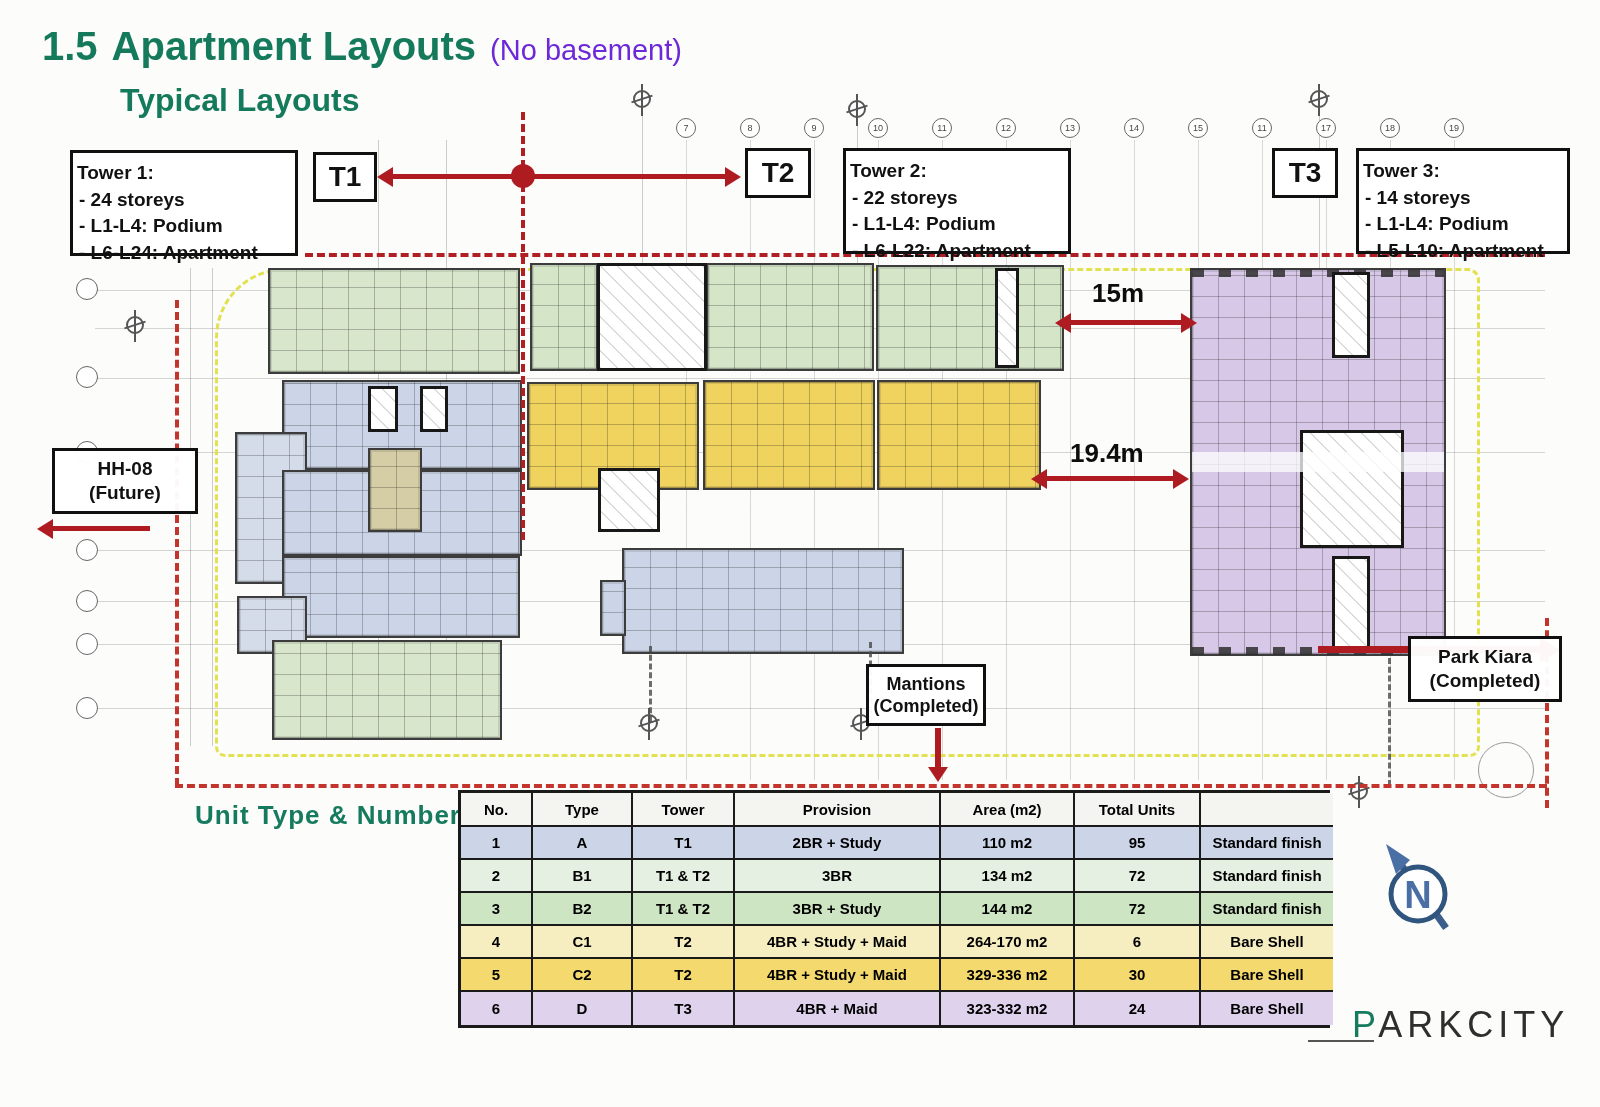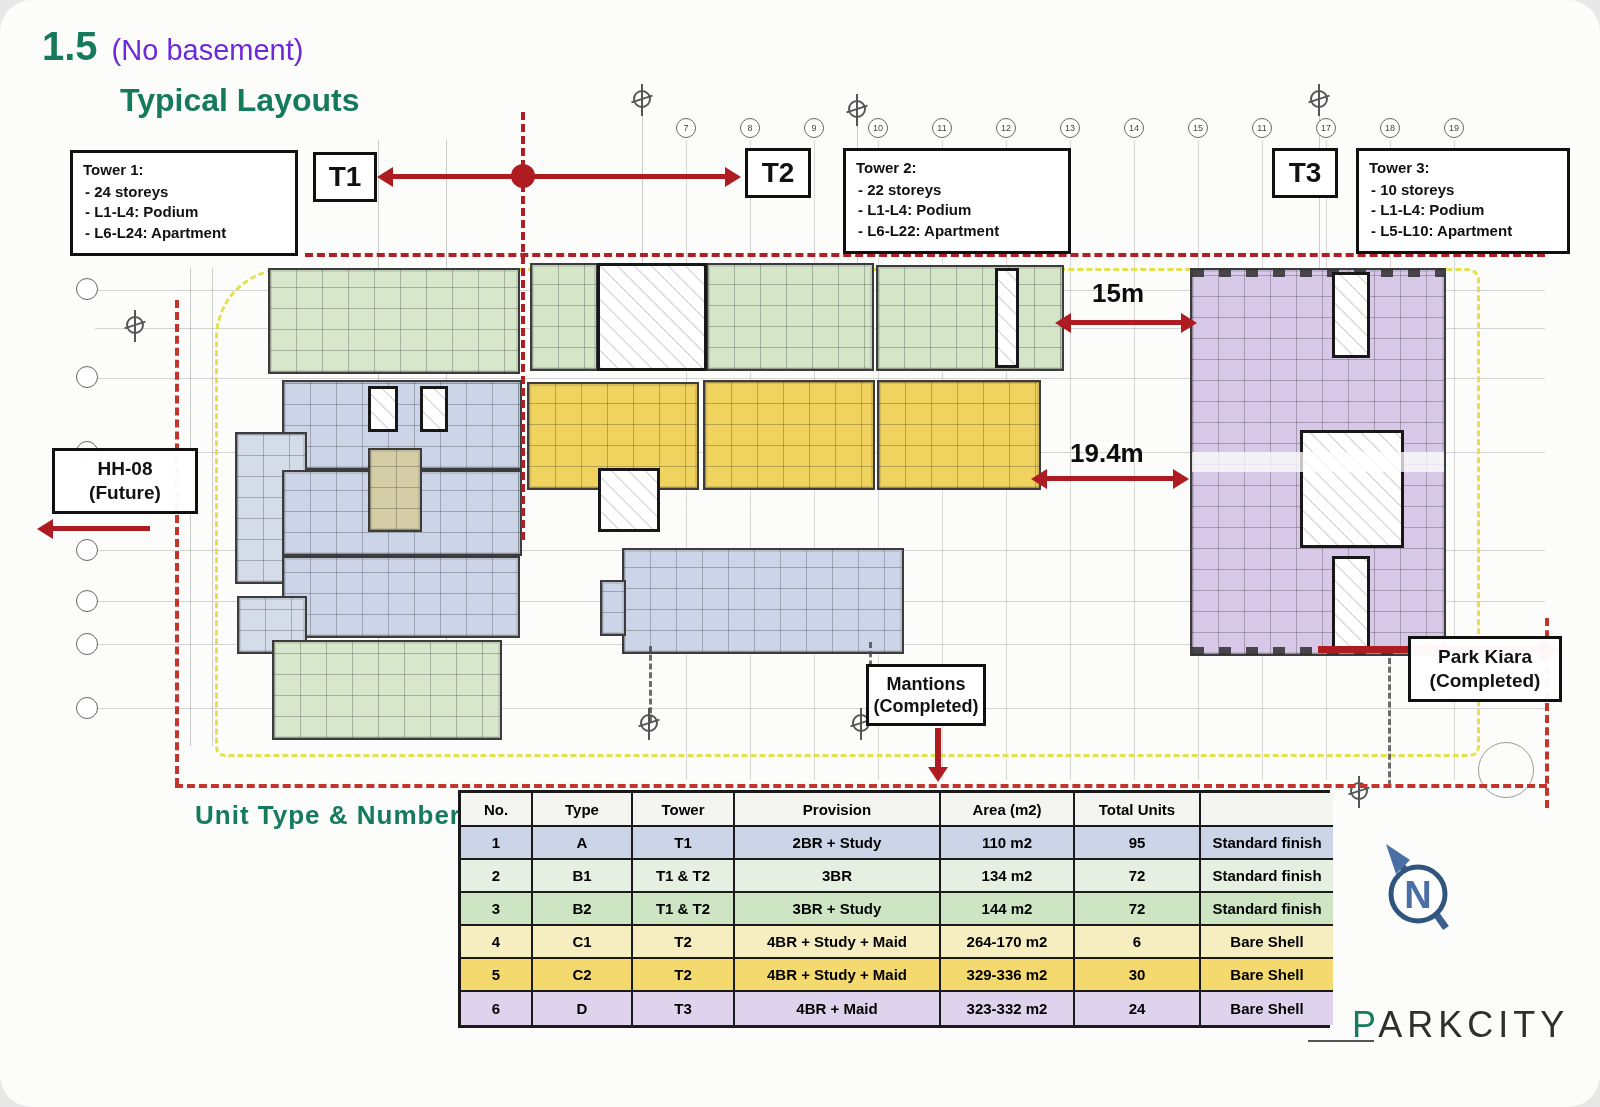--- a/index.html
+++ b/index.html
@@ -1,34 +1,34 @@
 <!DOCTYPE html>
 <html><head>
 <meta charset="utf-8">
 <style>
   * { margin:0; padding:0; box-sizing:border-box; }
   html,body { background:#e8e8e8; }
   body { font-family:"Liberation Sans", sans-serif; }
   #page {
     position:relative; width:1600px; height:1107px; margin:0 auto;
-    background:#fcfcfa; overflow:hidden;border-radius:32px;
+    background:#fcfcfa; overflow:hidden;
   }
 
   
   .title-row { position:absolute; left:42px; top:24px; display:flex; align-items:baseline; gap:14px; z-index:8; }
   .title-num  { font-size:40px; font-weight:bold; color:#15795c; }
   .title-main { font-size:40px; font-weight:bold; color:#15795c; }
   .title-suffix { font-size:29px; font-weight:400; color:#6d28d9; }
   .subtitle { position:absolute; left:120px; top:82px; font-size:32px; font-weight:bold; color:#15795c; z-index:8; }
   .section-label { position:absolute; left:195px; top:800px; font-size:26px; font-weight:bold; color:#157a5e; letter-spacing:1px; z-index:8; }
 
   
   .abox {
     position:absolute; background:rgba(255,255,255,.97); border:3px solid #101010;
-    font-size:15px; font-weight:bold; color:#111; line-height:1.38; padding:7px 10px; z-index:7;
+    font-size:19px; font-weight:bold; color:#111; line-height:1.38; padding:7px 4px; z-index:7;
   }
   .abox .hd { margin-bottom:1px; }
   .abox .ln { padding-left:2px; }
   .tlabel {
     position:absolute; background:#fff; border:3px solid #101010; z-index:7;
     font-size:28px; font-weight:bold; color:#111; display:flex; align-items:center; justify-content:center;
   }
   .cbox {
     position:absolute; background:rgba(255,255,255,.97); border:3px solid #101010; z-index:7;
     font-size:19px; font-weight:bold; color:#111; text-align:center; display:flex; flex-direction:column; justify-content:center; line-height:1.25;
@@ -124,20 +124,21 @@
   .logo .lp { color:#157a5e; }
   .logo-line { position:absolute; left:1308px; top:1040px; width:66px; height:2px; background:#555; z-index:8; }
 </style>
 </head>
 <body>
 
 <div id="page">
 
   <div class="title-row">
     <span class="title-num">1.5</span>
+    <span class="title-main">Apartment Layouts</span>
     <span class="title-suffix">(No basement)</span>
   </div>
   <div class="subtitle">Typical Layouts</div>
 
   <div class="vgrid"></div>
   <div class="hline" style="top:290px"></div>
   <div class="hline" style="top:328px"></div>
   <div class="hline" style="top:378px"></div>
   <div class="hline" style="top:452px"></div>
   <div class="hline" style="top:550px"></div>
@@ -237,21 +238,21 @@
   <div class="tlabel" style="left:745px;top:148px;width:66px;height:50px">T2</div>
   <div class="abox" style="left:843px;top:148px;width:228px;height:106px">
     <div class="hd">Tower 2:</div>
     <div class="ln">-  22 storeys</div>
     <div class="ln">-  L1-L4: Podium</div>
     <div class="ln">-  L6-L22: Apartment</div>
   </div>
   <div class="tlabel" style="left:1272px;top:148px;width:66px;height:50px">T3</div>
   <div class="abox" style="left:1356px;top:148px;width:214px;height:106px">
     <div class="hd">Tower 3:</div>
-    <div class="ln">-  10 storeys</div>
+    <div class="ln">-  14 storeys</div>
     <div class="ln">-  L1-L4: Podium</div>
     <div class="ln">-  L5-L10: Apartment</div>
   </div>
 
   <div class="cbox" style="left:52px;top:448px;width:146px;height:66px">
     <div>HH-08</div>
     <div>(Future)</div>
   </div>
   <div class="harrow lft" style="left:52px;top:526px;width:98px"></div>
 

